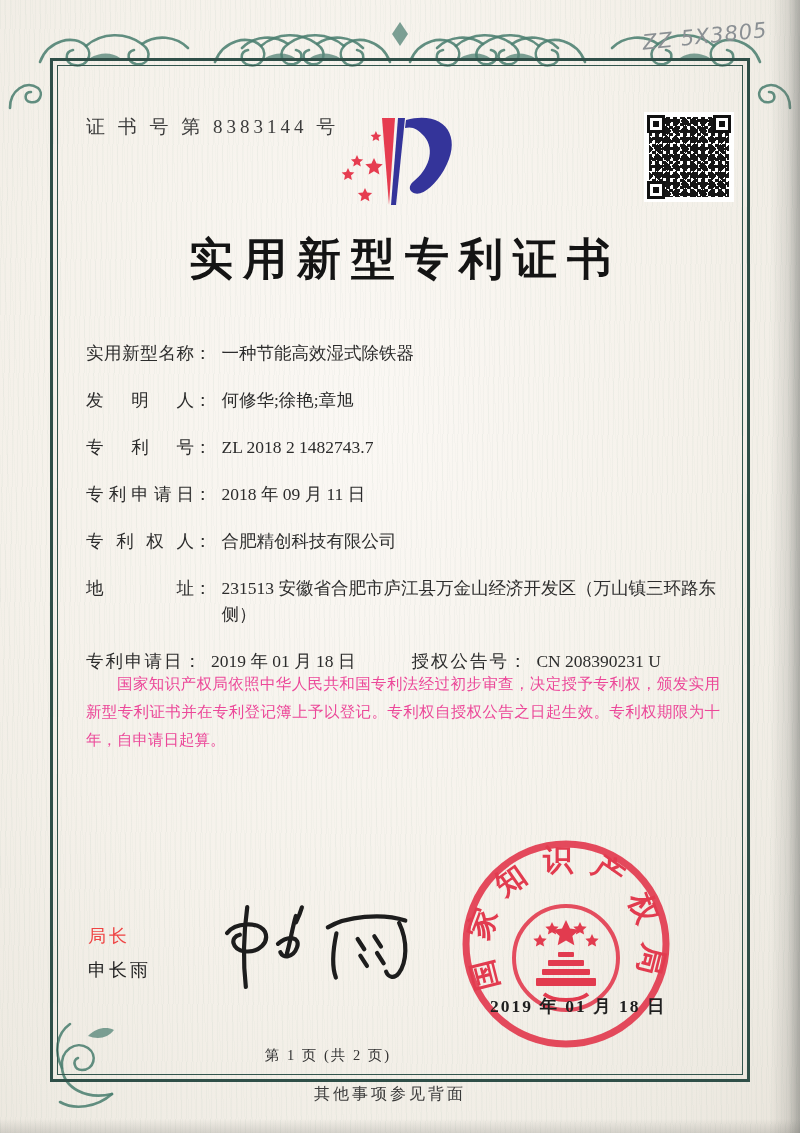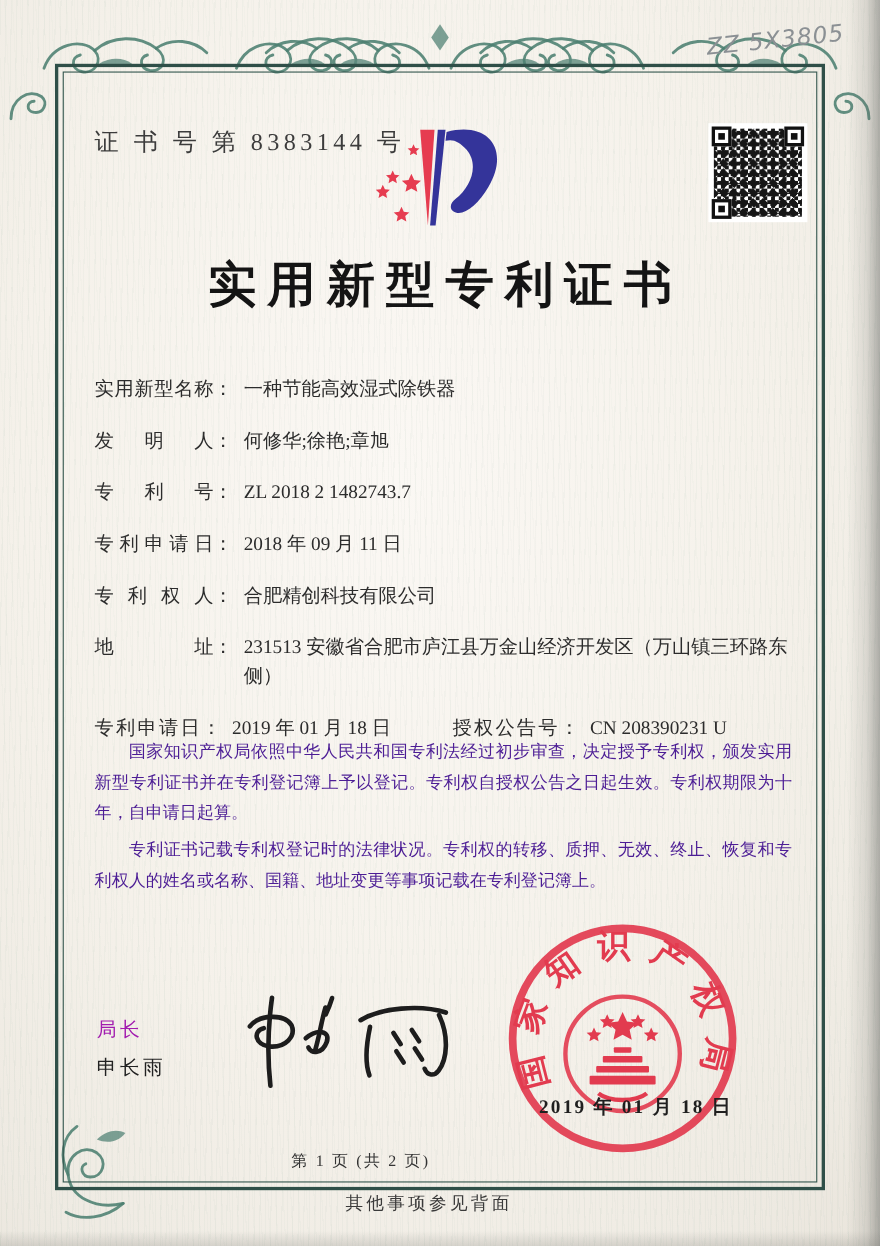--- a/index.html
+++ b/index.html
@@ -26,21 +26,21 @@
   .frame-inner{position:absolute;inset:4px;border:1px solid #33554d;}
 
   .orn{position:absolute;pointer-events:none;}
   .orn path{fill:none;stroke:#4c7f71;stroke-width:2.6;stroke-linecap:round;opacity:.88;}
   .orn .leaf{fill:#5d8a7d;stroke:none;opacity:.8;}
 
   .annotation{position:absolute;left:642px;top:22px;width:170px;
     font-family:"DejaVu Sans",sans-serif;font-style:italic;
     color:#8b9094;font-size:21px;letter-spacing:1px;transform:rotate(-6deg);}
 
-  .cert-no{position:absolute;left:86px;top:114px;font-size:22px;color:#3c3c3c;letter-spacing:4px;}
+  .cert-no{position:absolute;left:86px;top:114px;font-size:19px;color:#3c3c3c;letter-spacing:4px;}
 
   .logo{position:absolute;left:332px;top:108px;width:182px;height:130px;}
 
   .qr{position:absolute;left:644px;top:112px;width:90px;height:90px;background:#fff;padding:0;}
   .qr-pattern{position:absolute;inset:5px;background-color:#fff;
     background:
       repeating-conic-gradient(from 45deg, #161616 0% 25%, transparent 25% 50%) 0 0/9px 9px,
       repeating-conic-gradient(#161616 0% 25%, transparent 25% 50%) 3px 2px/7px 7px;}
   .finder{position:absolute;width:18px;height:18px;border:3px solid #111;background:#fff;box-sizing:border-box;}
   .finder::after{content:"";position:absolute;left:3px;top:3px;width:6px;height:6px;background:#111;}
@@ -52,24 +52,24 @@
   .fields{position:absolute;left:86px;top:340px;width:636px;font-size:17.5px;color:#2c2c2c;}
   .field-row{display:flex;line-height:26px;margin-bottom:21px;}
   .flabel{display:inline-block;width:108px;text-align:justify;text-align-last:justify;flex:none;}
   .fcolon{flex:none;margin-right:10px;}
   .fvalue{flex:1;max-width:512px;}
   .grant-row{display:flex;line-height:26px;margin-top:1px;}
   .grant-pair2{margin-left:56px;display:flex;}
   .glabel{letter-spacing:2px;}
 
   .body-text{position:absolute;left:86px;top:670px;width:634px;font-size:15.5px;
-    line-height:28px;color:#4c1d95;}
+    line-height:28px;color:#ec4899;}
   .body-text p{margin:0 0 5px 0;text-indent:2em;text-align:justify;}
 
-  .sig-title{position:absolute;left:88px;top:924px;font-size:18px;color:#a21caf;letter-spacing:3px;}
+  .sig-title{position:absolute;left:88px;top:924px;font-size:18px;color:#ef4444;letter-spacing:3px;}
   .sig-name{position:absolute;left:88px;top:958px;font-size:18px;color:#222;letter-spacing:3px;}
   .sig-script{position:absolute;left:200px;top:892px;width:240px;height:105px;transform:rotate(-2deg);}
   .sig-script path{fill:none;stroke:#1d1d1d;stroke-width:4;stroke-linecap:round;stroke-linejoin:round;}
 
   .seal{position:absolute;left:458px;top:836px;width:216px;height:216px;}
   .seal-date{position:absolute;left:490px;top:994px;font-size:17.5px;font-weight:700;
     color:#1f1f1f;letter-spacing:2px;z-index:5;}
 
   .footer-page{position:absolute;left:0;top:1046px;width:656px;text-align:center;
     font-size:14.5px;color:#333;letter-spacing:2px;}
@@ -183,21 +183,20 @@
     <span class="grant-pair2">
       <span class="glabel">授权公告号</span>
         <span class="fcolon">：</span>
       <span>CN 208390231 U</span>
     </span>
   </div>
 </div>
 
 <div class="body-text">
   <p>国家知识产权局依照中华人民共和国专利法经过初步审查，决定授予专利权，颁发实用新型专利证书并在专利登记簿上予以登记。专利权自授权公告之日起生效。专利权期限为十年，自申请日起算。</p>
-  <p>专利证书记载专利权登记时的法律状况。专利权的转移、质押、无效、终止、恢复和专利权人的姓名或名称、国籍、地址变更等事项记载在专利登记簿上。</p>
 </div>
 
 <div class="sig-title">局长</div>
 <div class="sig-name">申长雨</div>
 <svg class="sig-script" viewBox="0 0 220 100">
   <path d="M42,12 C38,35 36,62 38,88"></path>
   <path d="M22,36 C30,26 52,26 58,36 C62,46 52,56 38,54 C26,52 24,40 34,38"></path>
   <path d="M88,22 C84,34 82,46 78,58"></path>
   <path d="M70,48 C80,40 92,42 88,52 C84,62 74,62 72,56"></path>
   <path d="M94,14 C92,20 90,24 88,28"></path>

